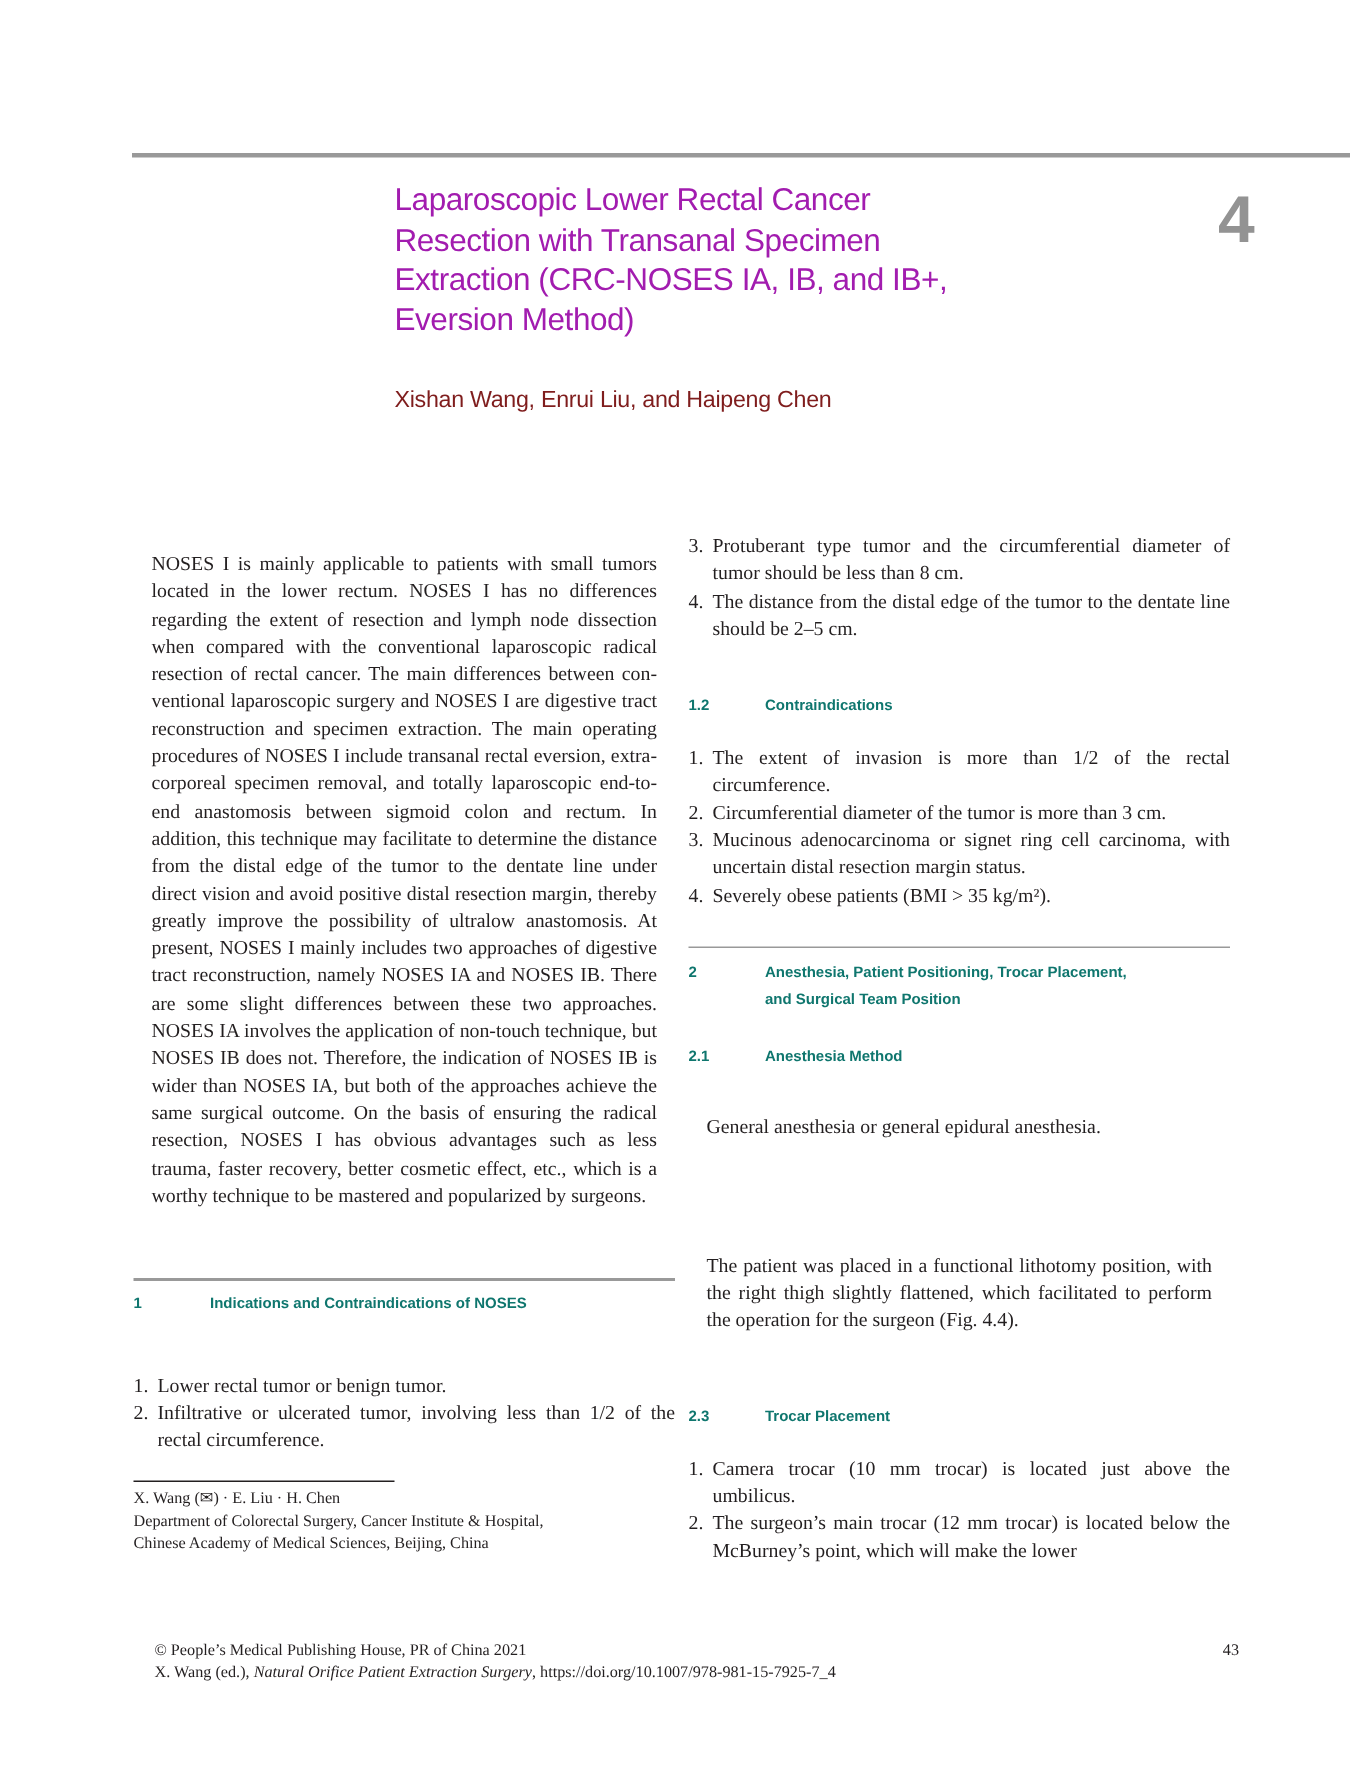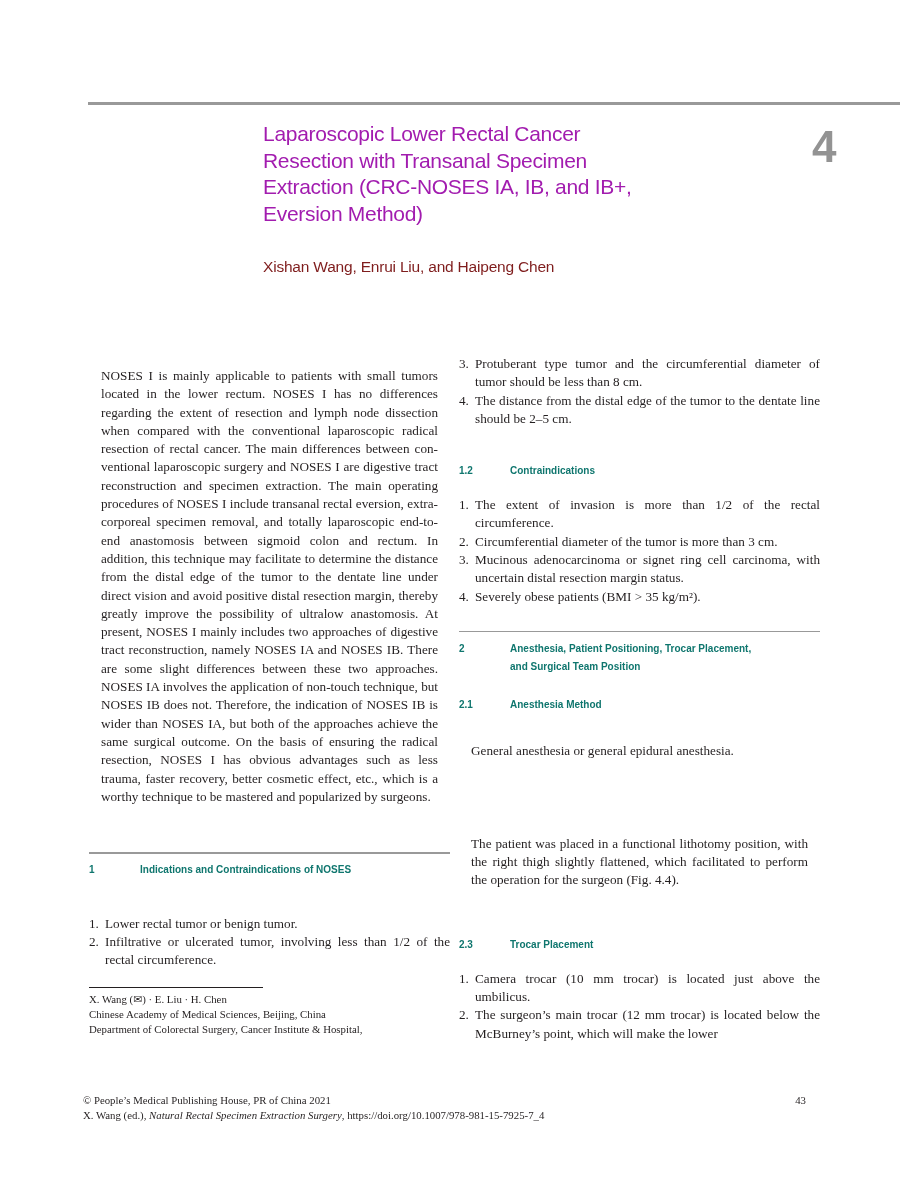--- a/index.html
+++ b/index.html
@@ -30,21 +30,21 @@
     .sec-rule { height: 1.5px; background: #999999; width: 100%; }
     .sec-head { display: flex; font-family: "Liberation Sans", "DejaVu Sans", sans-serif; font-weight: bold;
       font-size: 10px; line-height: 18px; color: #0f766e; }
     .sec-head .sec-num { width: 51px; flex: none; }
     .sec-head .sec-title { flex: 1; }
     .sec-head .sec-suffix { font-weight: normal; }
 
     .fn-rule { width: 174px; height: 1px; background: #231f20; }
     .footnote { font-family: "Liberation Serif", "DejaVu Serif", serif; font-size: 10.8px; line-height: 15px; }
 
-    .footer { position: absolute; left: 83px; top: 1093px; width: 723px;
+    .footer { position: absolute; left: 103px; top: 1093px; width: 723px;
       font-family: "Liberation Serif", "DejaVu Serif", serif; font-size: 10.8px; line-height: 15px; }
     .footer .page-num { position: absolute; right: 0; top: 0; }
     .ital { font-style: italic; }
   </style>
 </head>
 <body>
 
 <div class="top-rule"></div>
 
 <div class="chapter-title">
@@ -73,22 +73,22 @@
   <ol class="olist">
     <li><span class="num">1.</span><span>Lower rectal tumor or benign tumor.</span></li>
     <li><span class="num">2.</span><span>Infiltrative or ulcerated tumor, involving less than 1/2 of the rectal circumference.</span></li>
   </ol>
 
   <div style="height:17px"></div>
   <div class="fn-rule"></div>
   <div style="height:4px"></div>
   <div class="footnote">
     <div>X. Wang (✉) · E. Liu · H. Chen</div>
+    <div>Department of Colorectal Surgery, Cancer Institute &amp; Hospital,</div>
     <div>Chinese Academy of Medical Sciences, Beijing, China</div>
-    <div>Department of Colorectal Surgery, Cancer Institute &amp; Hospital,</div>
   </div>
 </div>
 
 <div class="col col-right">
   <ol class="olist">
     <li><span class="num">3.</span><span>Protuberant type tumor and the circumferential diameter of tumor should be less than 8 cm.</span></li>
     <li><span class="num">4.</span><span>The distance from the distal edge of the tumor to the den­tate line should be 2–5 cm.</span></li>
   </ol>
 
   <div style="height:34px"></div>
@@ -132,15 +132,15 @@
   </div>
   <div style="height:16px"></div>
   <ol class="olist">
     <li><span class="num">1.</span><span>Camera trocar (10 mm trocar) is located just above the umbilicus.</span></li>
     <li><span class="num">2.</span><span>The surgeon’s main trocar (12 mm trocar) is located below the McBurney’s point, which will make the lower</span></li>
   </ol>
 </div>
 
 <div class="footer">
   <div>© People’s Medical Publishing House, PR of China 2021</div>
-  <div><span>X. Wang (ed.), </span><span class="ital">Natural Rectal Specimen Extraction Surgery</span><span>, https://doi.org/10.1007/978-981-15-7925-7_4</span></div>
+  <div><span>X. Wang (ed.), </span><span class="ital">Natural Orifice Patient Extraction Surgery</span><span>, https://doi.org/10.1007/978-981-15-7925-7_4</span></div>
   <span class="page-num">43</span>
 </div>
 
 </body></html>

